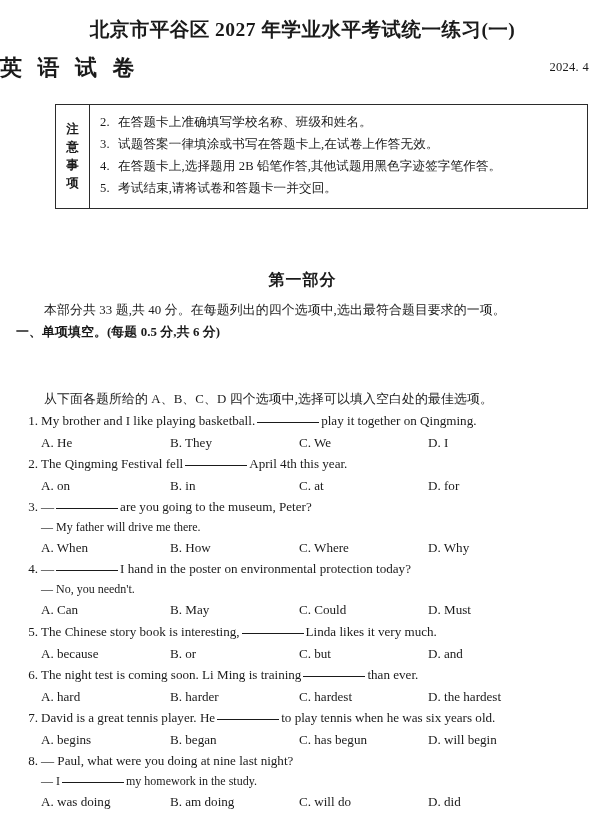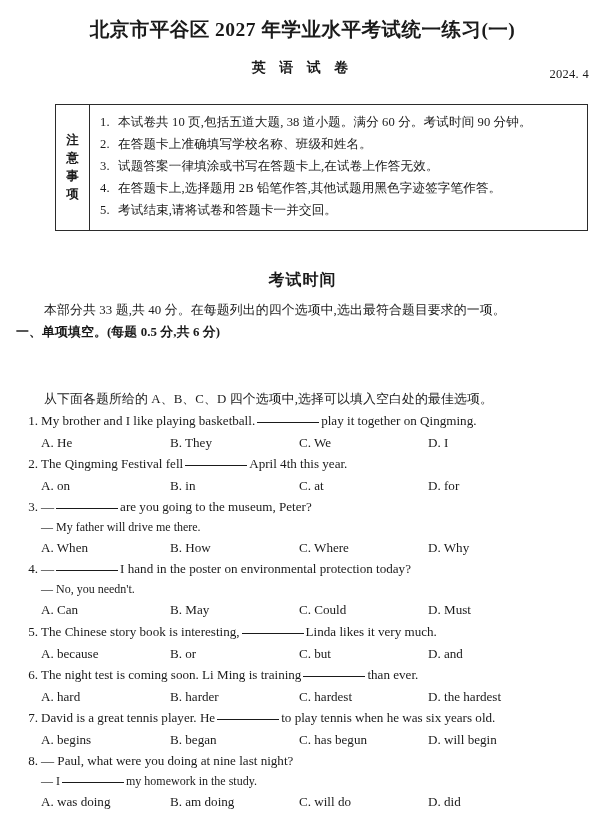--- a/index.html
+++ b/index.html
@@ -24,30 +24,30 @@
     letter-spacing: 0.5px;
     margin: 17px 0 0 0;
     line-height: 1.3;
   }
   .subtitle-row {
     position: relative;
     margin-top: 13px;
     height: 26px;
   }
   .doc-subtitle {
-    text-align: center;
-    font-size: 14px;
+    text-align: left;
+    font-size: 22px;
     font-weight: bold;
     letter-spacing: 5px;
     line-height: 26px;
   }
   .doc-date {
     position: absolute;
     right: 16px;
-    top: 12px;
+    top: 5px;
     font-size: 12.5px;
     letter-spacing: 0.3px;
     text-align: center;
   }
 
   
   .notice-box {
     position: absolute;
     left: 55px;
     top: 104px;
@@ -182,38 +182,35 @@
 
 <div class="notice-box">
   <div class="notice-label">
     <span>注</span>
     <span>意</span>
     <span>事</span>
     <span>项</span>
   </div>
   <div class="notice-items">
     <div class="notice-item">
-      <span class="notice-num">1.</span><span>本试卷共 10 页,包括五道大题, 38 道小题。满分 60 分。考试时间 90 分钟。</span>
-    </div>
-    <div class="notice-item">
       <span class="notice-num">2.</span><span>在答题卡上准确填写学校名称、班级和姓名。</span>
     </div>
     <div class="notice-item">
       <span class="notice-num">3.</span><span>试题答案一律填涂或书写在答题卡上,在试卷上作答无效。</span>
     </div>
     <div class="notice-item">
       <span class="notice-num">4.</span><span>在答题卡上,选择题用 2B 铅笔作答,其他试题用黑色字迹签字笔作答。</span>
     </div>
     <div class="notice-item">
       <span class="notice-num">5.</span><span>考试结束,请将试卷和答题卡一并交回。</span>
     </div>
   </div>
 </div>
 
-<div class="part-heading">考试时间</div>
+<div class="part-heading">第一部分</div>
 
 <div class="body-block">
 
   <div class="para">本部分共 33 题,共 40 分。在每题列出的四个选项中,选出最符合题目要求的一项。</div>
   <div class="section-title">一、单项填空。(每题 0.5 分,共 6 分)</div>
   <div class="direction">从下面各题所给的 A、B、C、D 四个选项中,选择可以填入空白处的最佳选项。</div>
 
   <div class="q">
     <div class="q-stem">
       <span class="q-num">1.</span><span>My brother and I like playing basketball.</span><span class="blank"></span><span>play it together on Qingming.</span>

